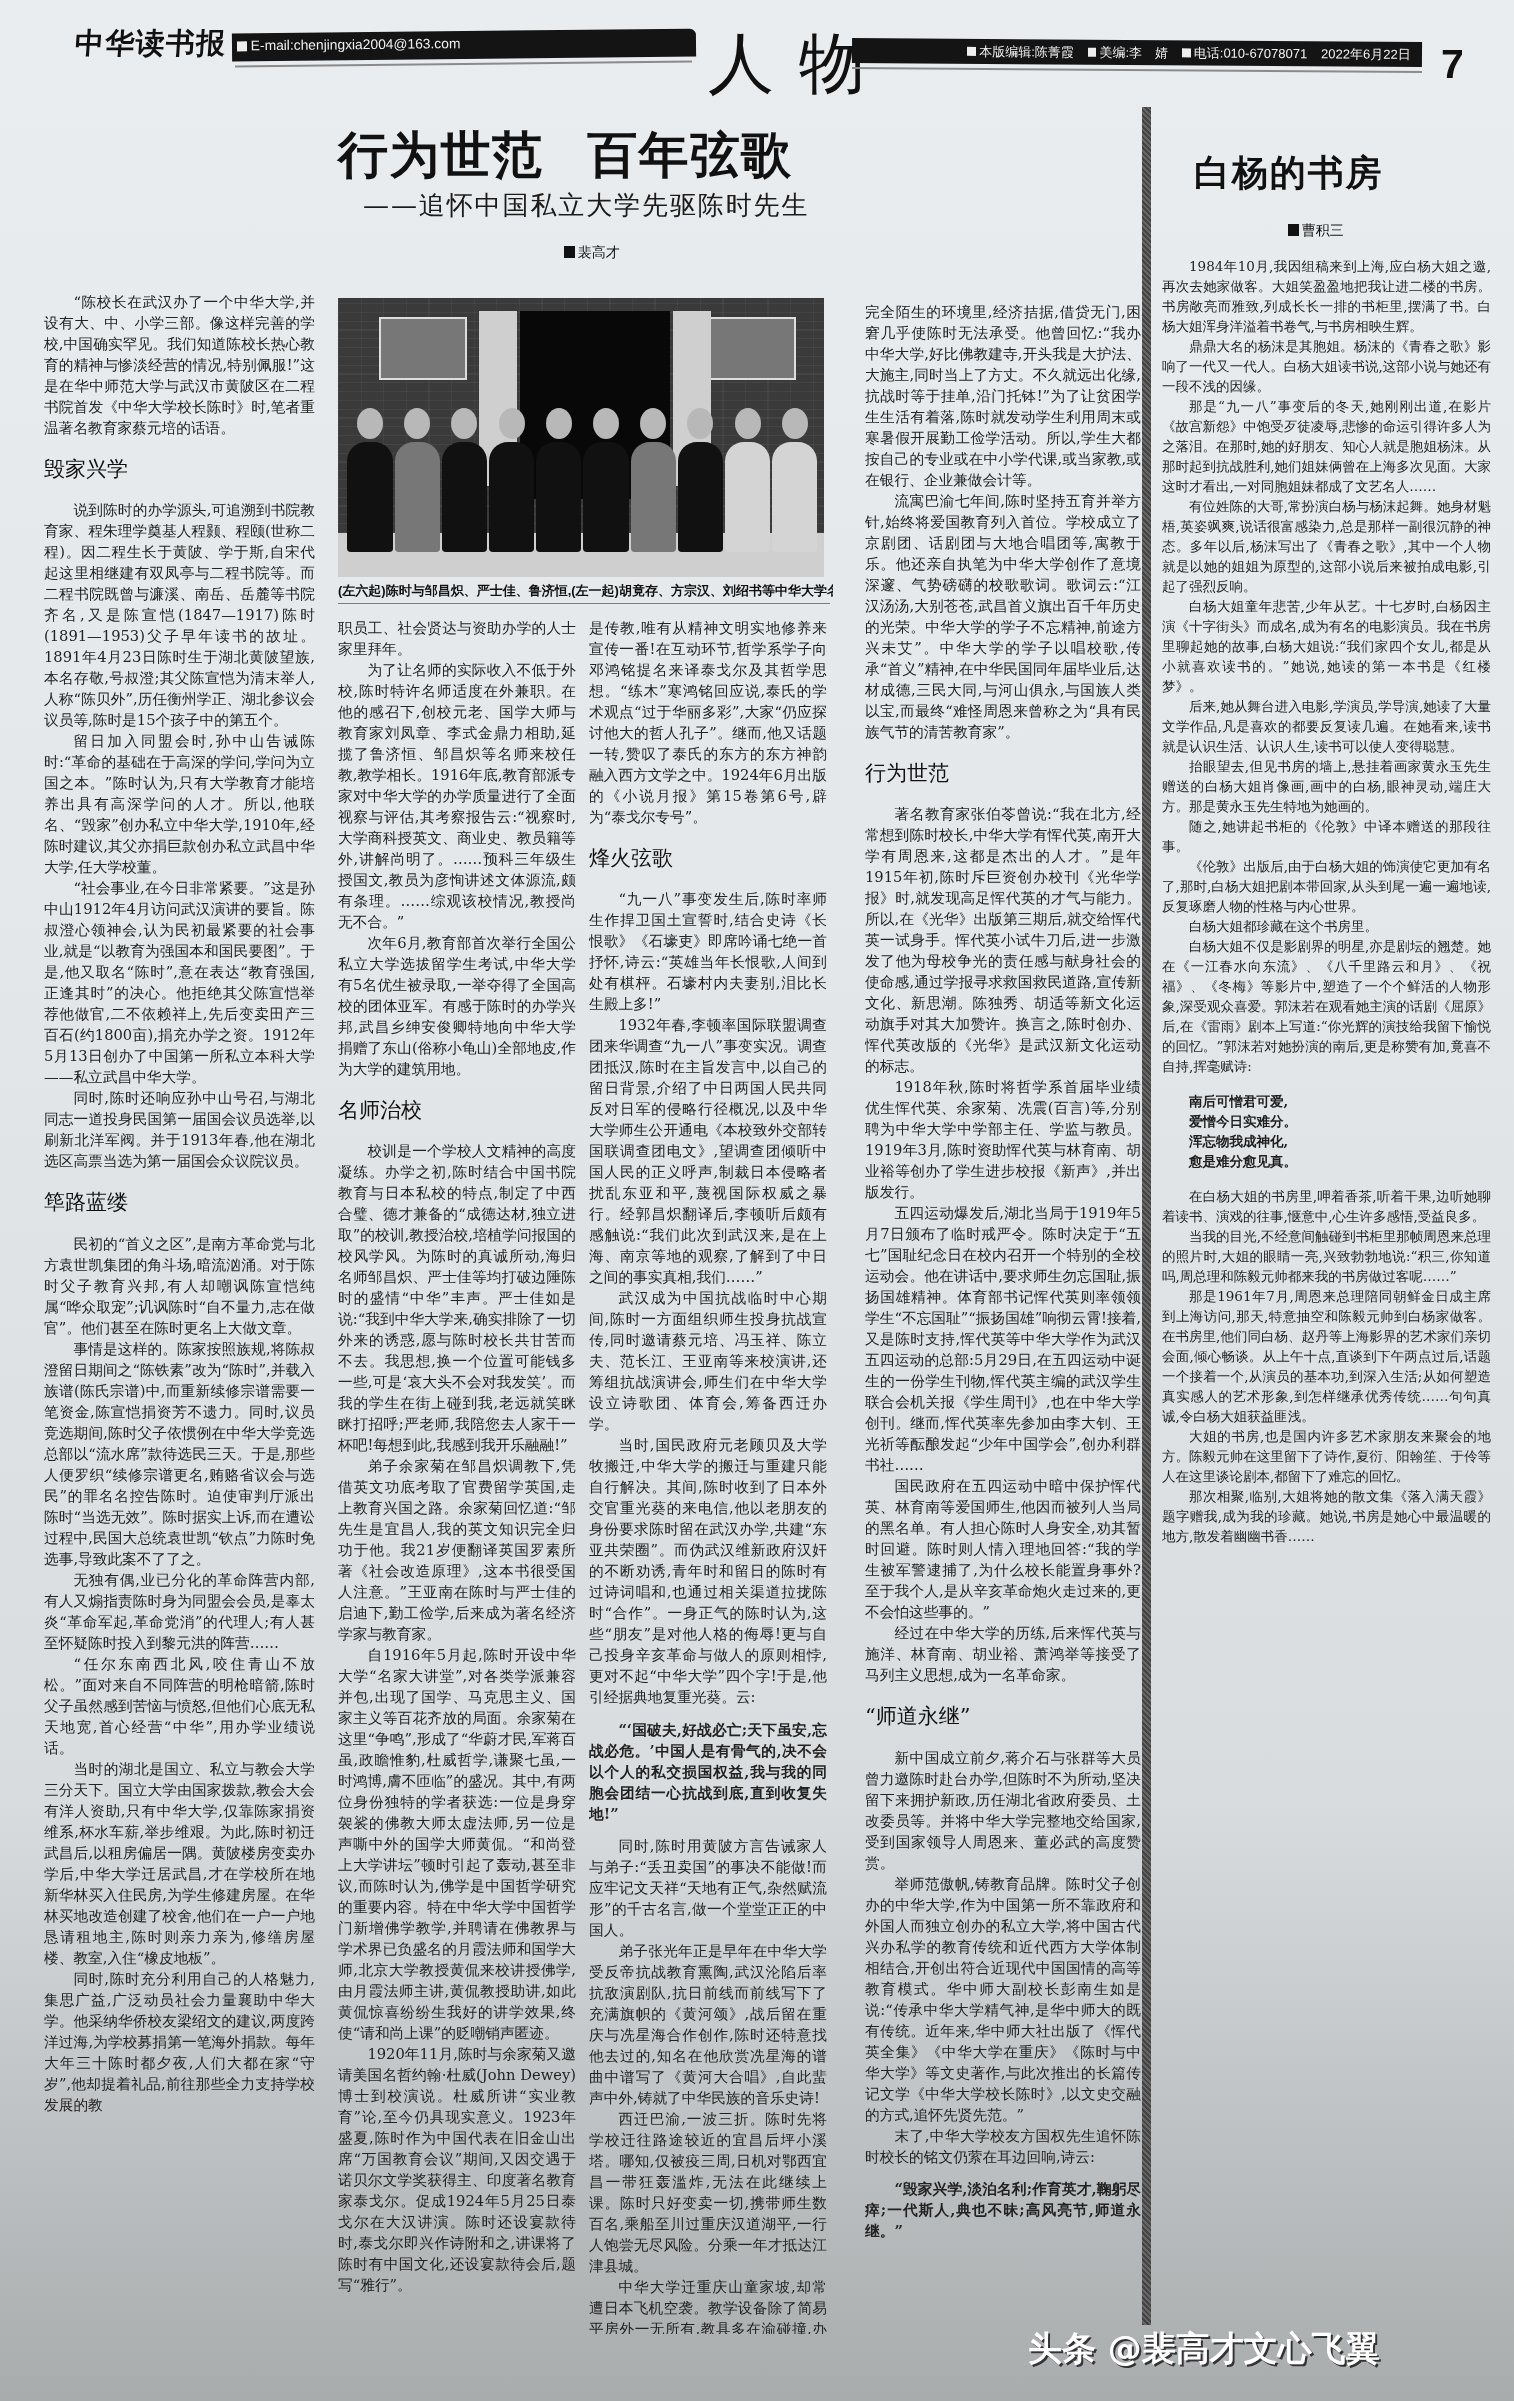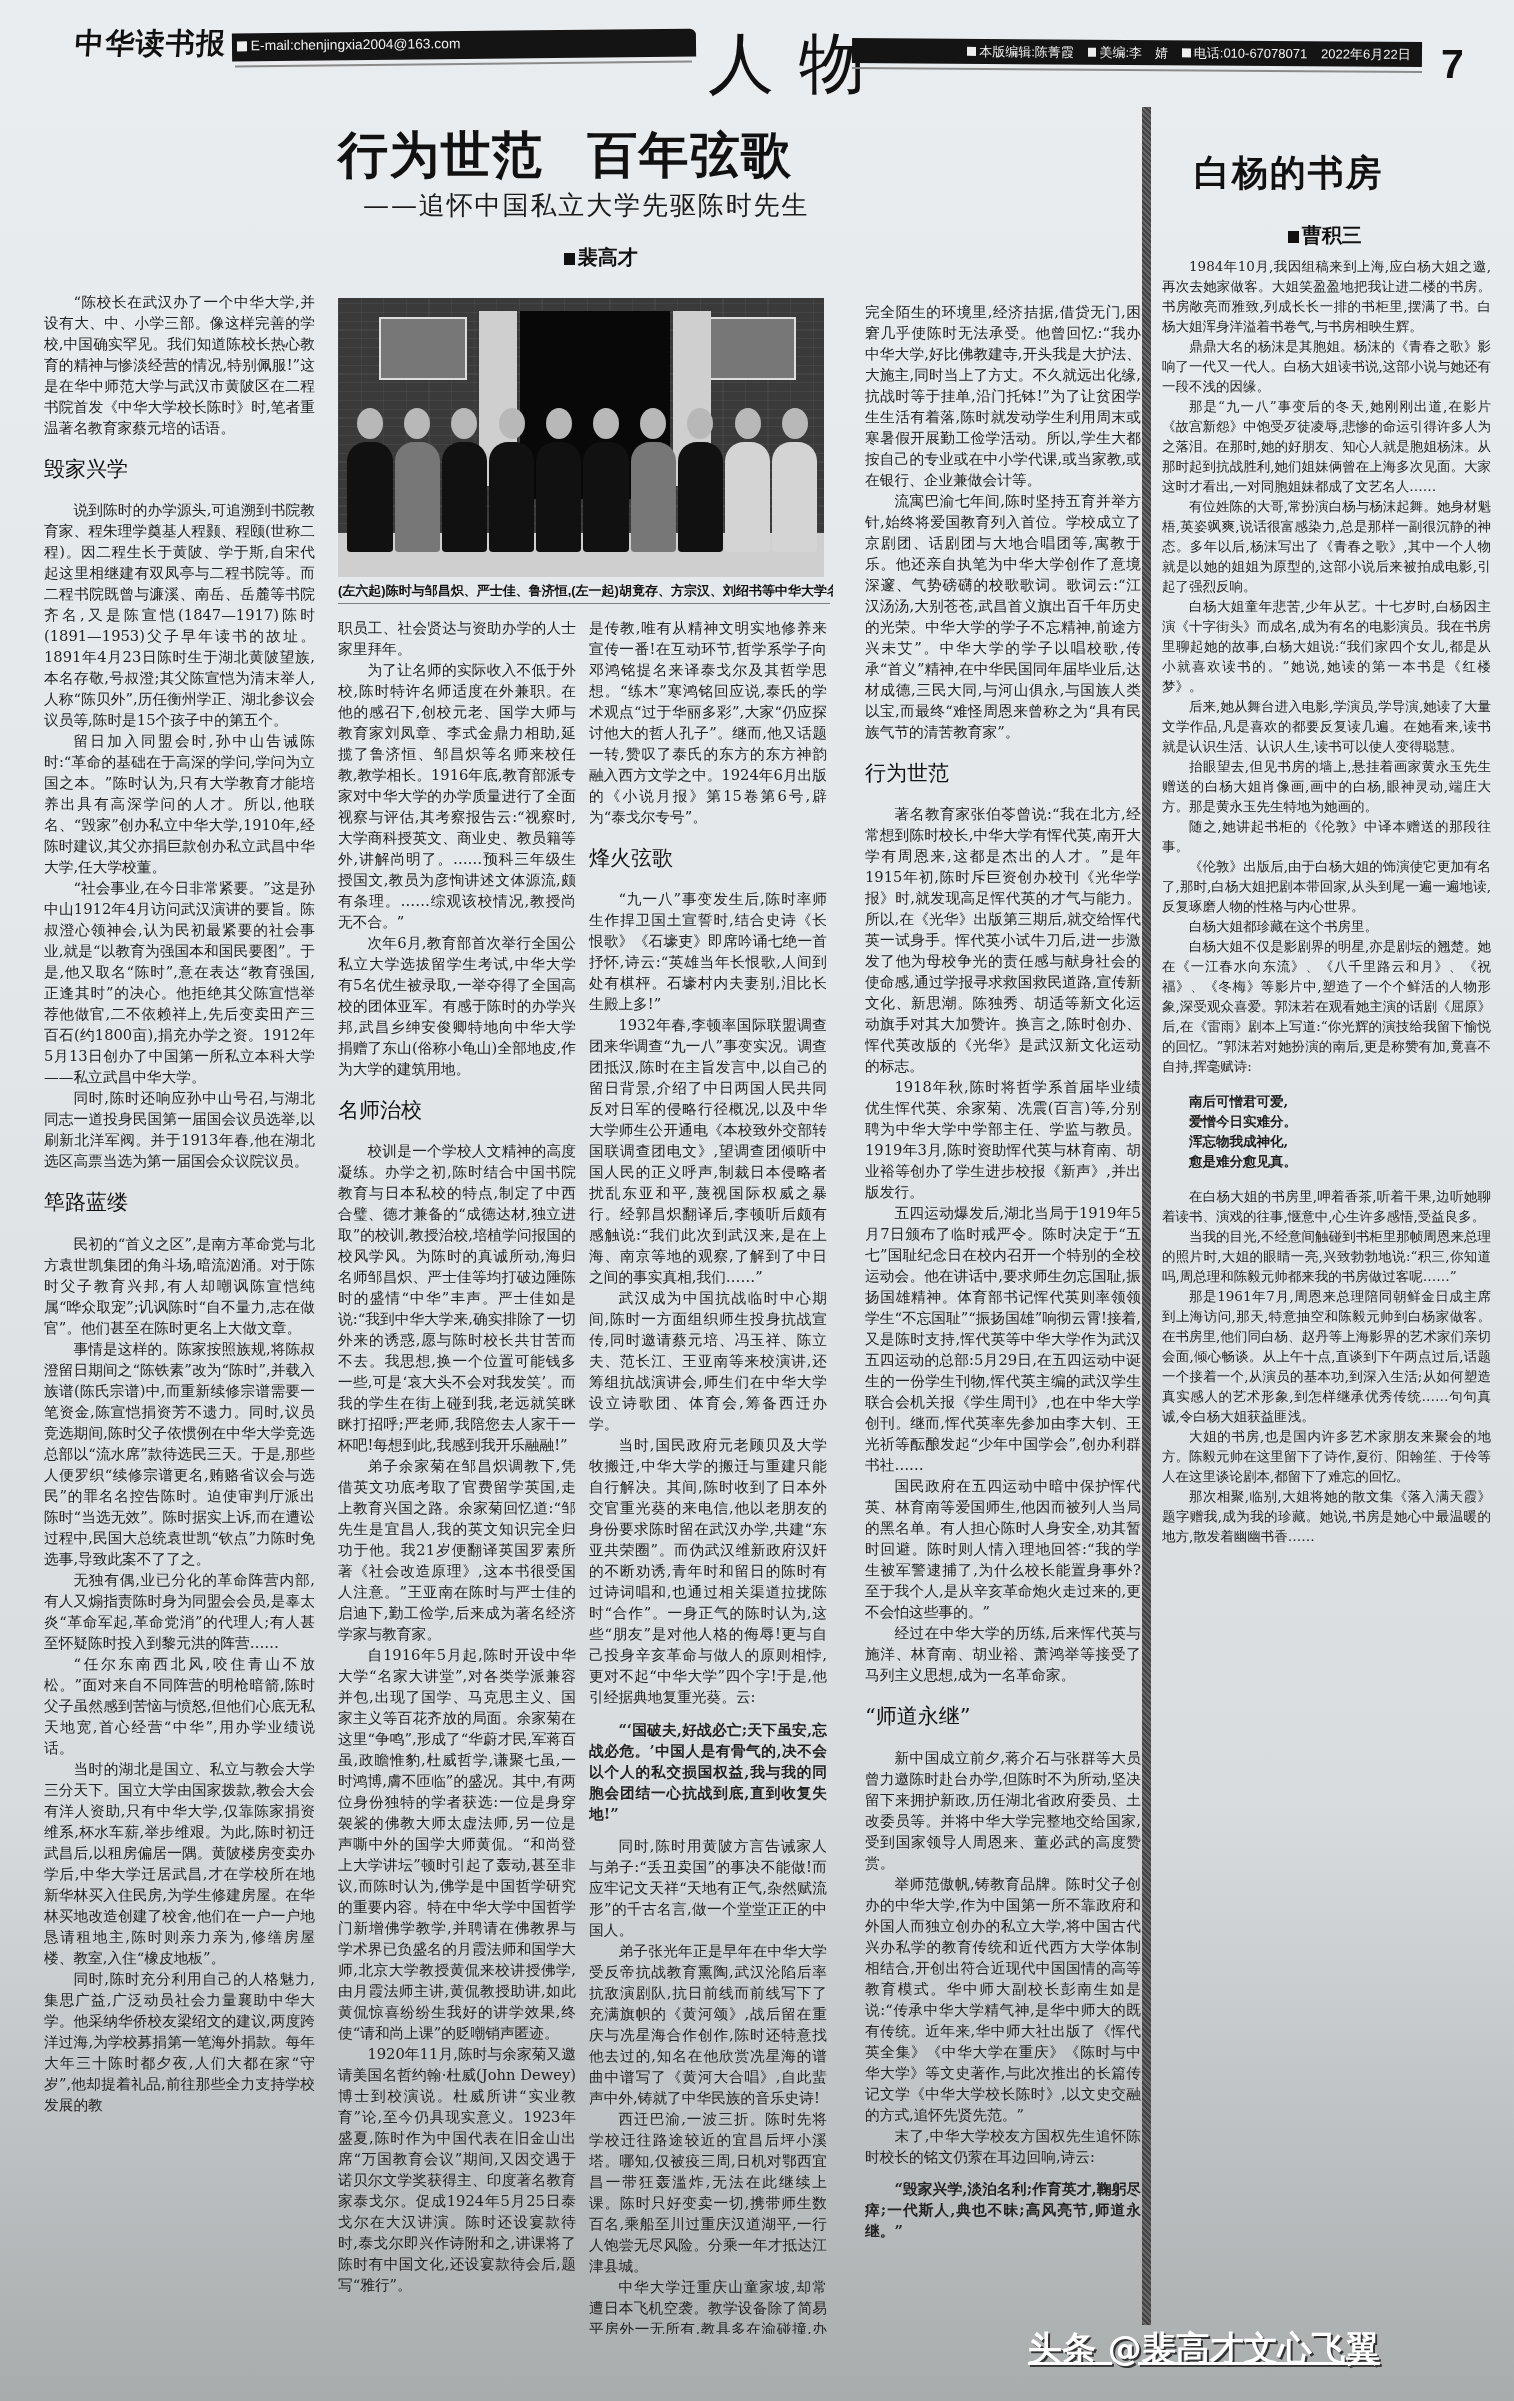--- a/index.html
+++ b/index.html
@@ -45,21 +45,21 @@
   .headline {
     position: absolute; left: 338px; top: 122px; width: 514px;
     font-family: "DejaVu Serif", serif; font-weight: bold; font-size: 50px; letter-spacing: 1.3px; color: #111;
     white-space: nowrap;
   }
   .headline .gap { display: inline-block; width: 44px; }
   .subhead {
     position: absolute; left: 363px; top: 188px; font-size: 26px; letter-spacing: 1.9px; color: #1b1b1b; white-space: nowrap;
   }
   .byline {
-    position: absolute; font-family: "Liberation Sans", sans-serif; font-weight: bold; font-size: 20px; color: #111;
+    position: absolute; font-family: "Liberation Sans", sans-serif; font-weight: normal; font-size: 14px; color: #111;
   }
   .byline::before { content: ""; display: inline-block; width: 11.3px; height: 11.3px; background: #111; margin-right: 2.5px; vertical-align: -0.6px; }
   .byline.main { left: 564px; top: 244px; }
   
   .photo {
     position: absolute; left: 338px; top: 298px; width: 486px; height: 279px;
     background: #2a2a2a; overflow: hidden;
   }
   .photo .wall { position: absolute; inset: 0; background:
       repeating-linear-gradient(0deg, rgba(255,255,255,0.05) 0 1.3px, transparent 1.3px 8.8px),
@@ -106,21 +106,21 @@
     font-size: 36px; letter-spacing: 1.9px; color: #111; white-space: nowrap;
   }
   .byline.side { left: 1288px; top: 222px; }
   .col5 {
     left: 1162px; top: 256px; width: 329px; height: 2068px; overflow: hidden; font-size: 13.5px; line-height: 20px;
     font-family: "DejaVu Serif", serif; color: #1e1e1e;
   }
   
   .watermark {
     position: absolute; left: 1028px; top: 2326px; font-family: "DejaVu Sans", sans-serif; font-size: 34px;
-    font-weight: bold; color: #fff; white-space: nowrap; text-shadow: 1.9px 1.9px 0 #333; text-decoration: underline;
+    font-weight: bold; color: #fff; white-space: nowrap; text-shadow: 1.9px 1.9px 0 #333;
   }
 </style>
 </head>
 <body>
 
 <div class="masthead">
   <div class="paper-name">中华读书报</div>
   <div class="bar-left">
     <span class="email">E-mail:chenjingxia2004@163.com</span>
   </div>

